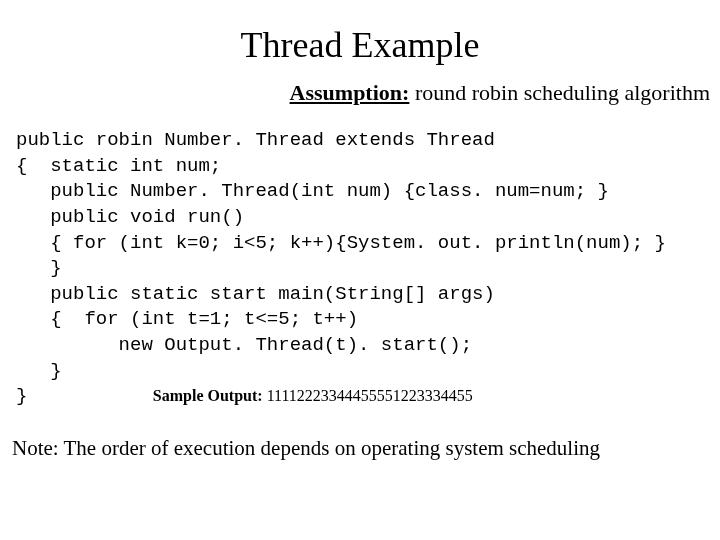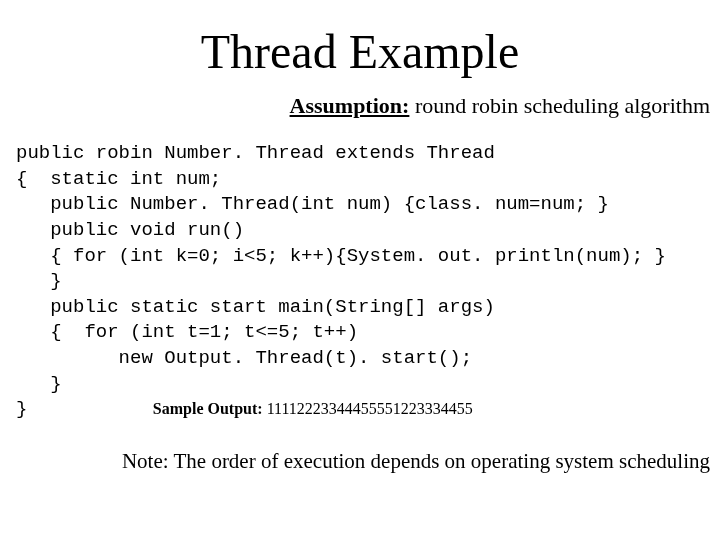--- a/index.html
+++ b/index.html
@@ -13,21 +13,21 @@
   }
   .slide {
     box-sizing: border-box;
     width: 720px;
     height: 540px;
     padding: 18px 10px 10px 10px;
     position: relative;
   }
   .title {
     text-align: center;
-    font-size: 48px;
+    font-size: 36px;
     margin: 6px 0 14px 0;
     font-weight: normal;
   }
   .subtitle {
     text-align: right;
     font-size: 22px;
     margin: 0 0 22px 0;
   }
   .subtitle .u { text-decoration: underline; font-weight: bold; }
   .code {
@@ -39,21 +39,20 @@
   }
   .code .serif-inline {
     font-family: "Times New Roman", Times, serif;
     font-size: 16px;
   }
   .code .bold { font-weight: bold; }
   .note {
     font-size: 21px;
     margin-top: 26px;
     margin-left: 2px;
-    text-align: right;
   }
 </style>
 </head>
 <body>
 
 <div class="slide">
 
   <div class="title">Thread Example</div>
 
   <div class="subtitle">

